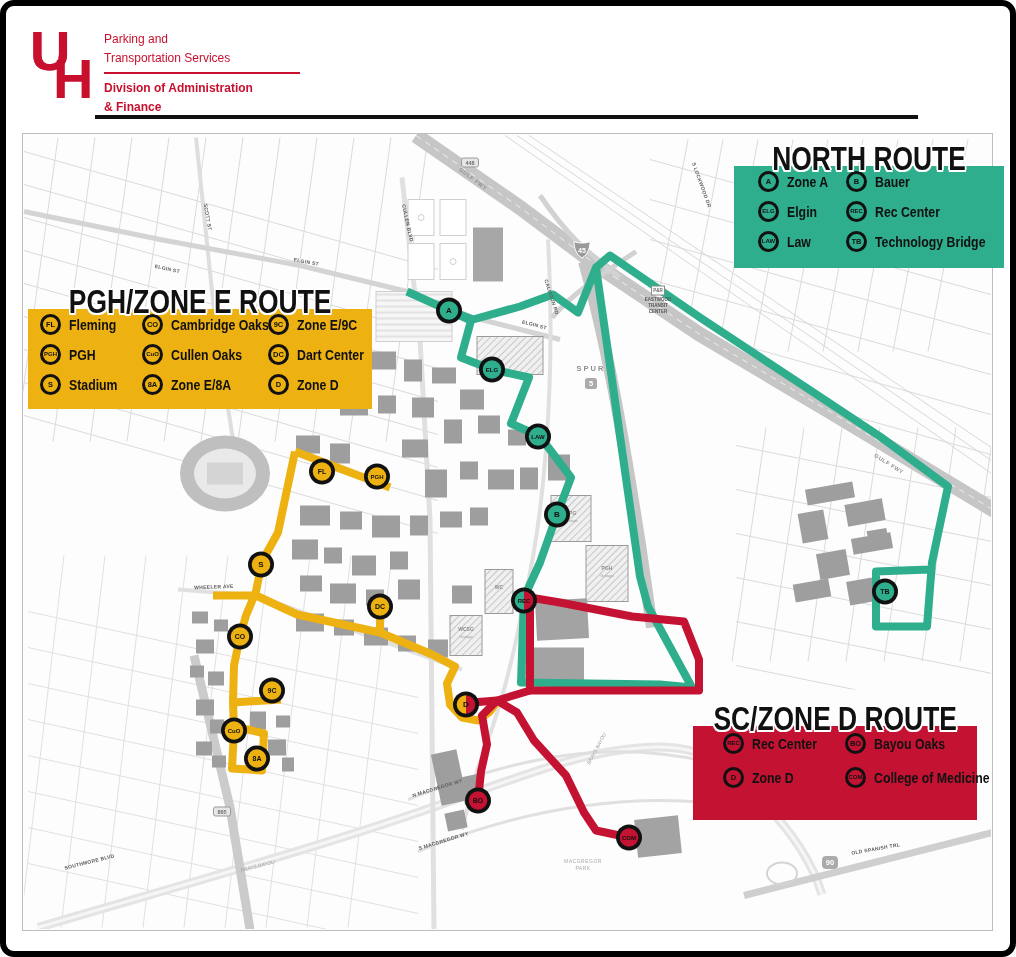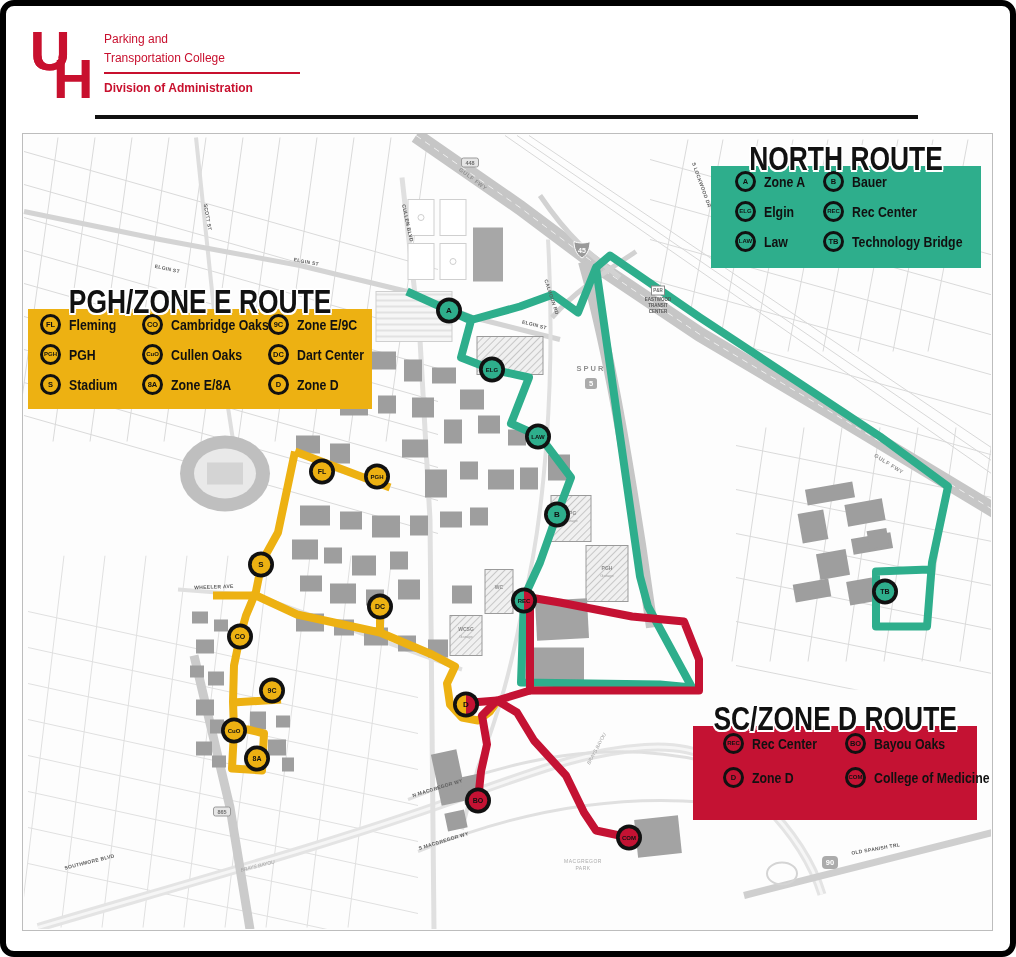--- a/index.html
+++ b/index.html
@@ -35,44 +35,45 @@
   .stop-code{font-weight:bold;fill:#111;}
   
   .legend{position:absolute;display:flex;flex-direction:column;align-items:center;z-index:20;}
   .legend-title{font-weight:bold;font-size:33px;letter-spacing:0px;color:#111;white-space:nowrap;transform:scaleX(.8);z-index:2;margin-bottom:-12px;
     text-shadow:2px 0 0 #fff,-2px 0 0 #fff,0 2px 0 #fff,0 -2px 0 #fff,1.5px 1.5px 0 #fff,-1.5px -1.5px 0 #fff,1.5px -1.5px 0 #fff,-1.5px 1.5px 0 #fff;}
   .legend-box{width:100%;box-sizing:border-box;display:grid;grid-auto-flow:column;align-items:center;}
   .lrow{display:flex;align-items:center;gap:8px;}
   .lbadge{flex:0 0 auto;width:15px;height:15px;border:3.5px solid #111;border-radius:50%;display:flex;align-items:center;justify-content:center;
     font-weight:bold;color:#111;}
   .llabel{display:inline-block;font-weight:bold;font-size:15px;white-space:nowrap;color:#111;transform:scaleX(.82);transform-origin:left center;}
-  #legend-north{left:699px;top:140px;width:270px;padding-left:12px;}
+  #legend-north{left:722px;top:140px;width:270px;padding-left:12px;}
   #legend-north .legend-box{background:var(--c-north);height:102px;grid-template-rows:repeat(3,30px);grid-template-columns:88px 168px;padding-left:24px;}
   #legend-pgh{left:28px;top:283px;width:344px;}
   #legend-pgh .legend-box{background:var(--c-pgh);height:100px;grid-template-rows:repeat(3,30px);grid-template-columns:102px 126px 106px;padding-left:12px;}
   #legend-sc{left:693px;top:700px;width:284px;}
   #legend-sc .legend-box{background:var(--c-sc);height:94px;grid-template-rows:repeat(2,34px);grid-template-columns:122px 152px;padding-left:30px;}
 </style>
 </head>
 <body>
 
 <div class="page">
 
   <svg class="logo" viewBox="0 0 68 78">
     <g font-family="Liberation Serif, serif" font-weight="bold" paint-order="stroke" stroke-linejoin="round">
       <text x="-1" y="46" font-size="56" fill="#C8102E" stroke="#ffffff" stroke-width="4">U</text>
       <text x="22" y="74" font-size="56" fill="#C8102E" stroke="#ffffff" stroke-width="4">H</text>
       <text x="-1" y="46" font-size="56" fill="#C8102E">U</text>
     </g>
   </svg>
   <div class="dept">
     <div class="l">Parking and</div>
-    <div class="l">Transportation College</div>
+    <div class="l">Transportation Services</div>
     <div class="rule"></div>
     <div class="b">Division of Administration</div>
+    <div class="b">&amp; Finance</div>
   </div>
   <div class="hrule"></div>
 
   <div class="map-panel">
     <svg id="map-svg" width="968" height="795" viewBox="23 134.5 968 795">
       <defs>
         <pattern id="hatchD" width="5" height="5" patternUnits="userSpaceOnUse" patternTransform="rotate(45)">
           <rect width="5" height="5" fill="#f0f0f0"></rect>
             <line x1="0" y1="0" x2="0" y2="5" stroke="#b5b5b5" stroke-width="1.4"></line>
         </pattern>

